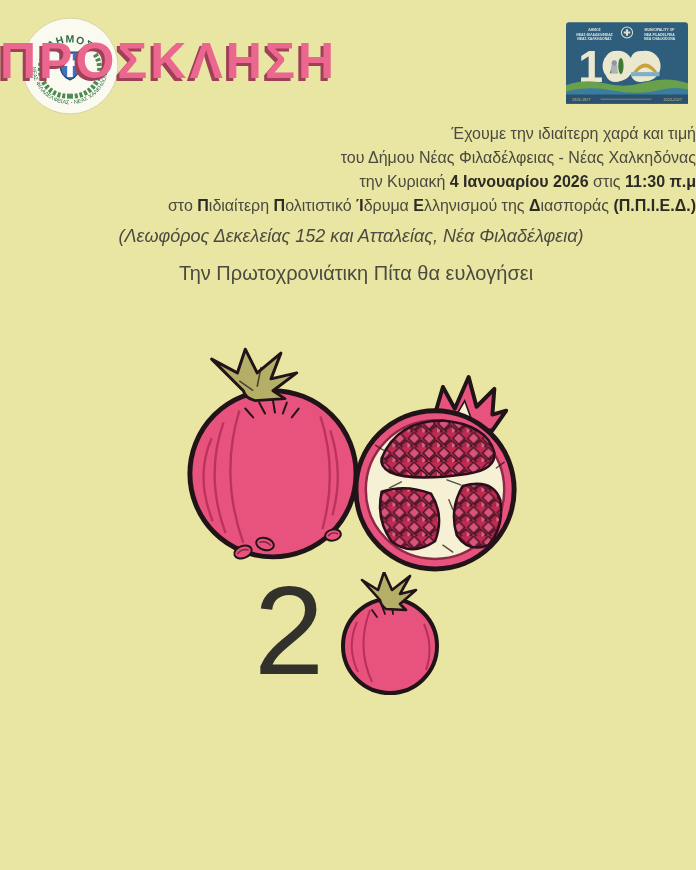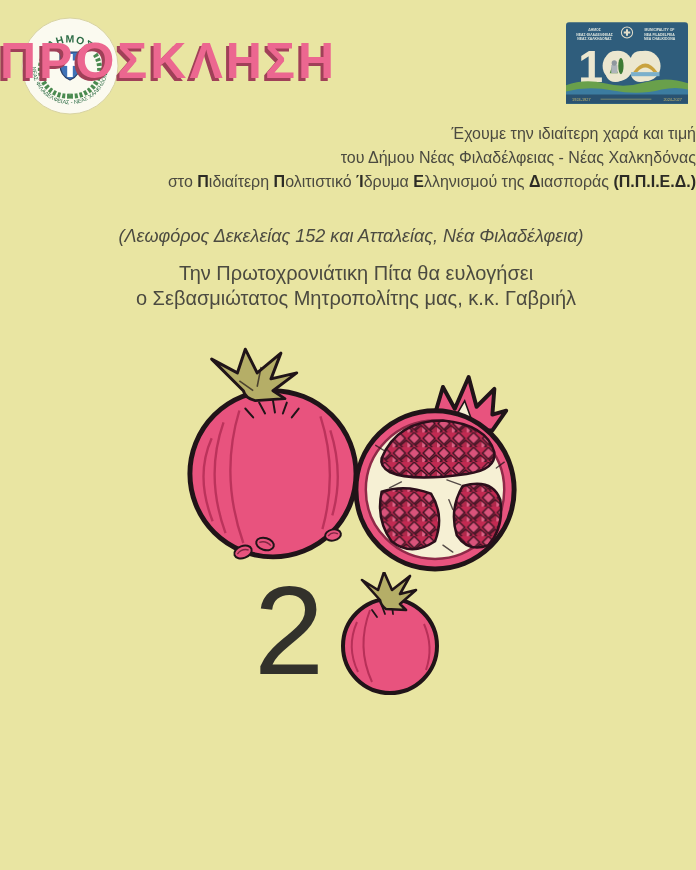--- a/index.html
+++ b/index.html
@@ -129,28 +129,28 @@
     <g fill="#cdbd6b" font-size="3.8">
       <text x="6" y="77">1924-1927</text>
       <text x="114" y="77" text-anchor="end">2024-2027</text>
       <line x1="34" y1="75.6" x2="84" y2="75.6" stroke="#cdbd6b" stroke-width="0.5"></line>
     </g>
   </svg>
 
   <div class="intro">
     <div class="line"><span>Έχουμε την ιδιαίτερη χαρά και τιμή</span></div>
     <div class="line"><span>του Δήμου Νέας Φιλαδέλφειας - Νέας Χαλκηδόνας</span></div>
+    <div class="line"><span>την Κυριακή </span><span class="b">4 Ιανουαρίου 2026</span><span> στις </span><span class="b">11:30 π.μ</span></div>
     <div class="line"><span>στο </span><span class="b">Π</span><span>ιδιαίτερη </span><span class="b">Π</span><span>ολιτιστικό </span><span class="b">Ί</span><span>δρυμα </span><span class="b">Ε</span><span>λληνισμού της </span><span class="b">Δ</span><span>ιασποράς </span><span class="b">(Π.Π.Ι.Ε.Δ.)</span></div>
   </div>
 
   <div class="address">(Λεωφόρος Δεκελείας 152 και Ατταλείας, Νέα Φιλαδέλφεια)</div>
 
   <div class="blessing">
     <div>Την Πρωτοχρονιάτικη Πίτα θα ευλογήσει</div>
-    <div>ο Σεβασμιώτατος Μητροπολίτης μας, κ.κ. Γαβριήλ</div>
   </div>
 
   <div class="illustration">
 
     <svg class="pom-whole" viewBox="0 0 180 218">
       <circle cx="92" cy="128" r="84" fill="var(--pom-pink)" stroke="#201418" stroke-width="5"></circle>
       <g fill="none" stroke="var(--pom-dark)" stroke-width="2.4" opacity="0.9">
         <path d="M30,92 Q13,130 31,176"></path>
         <path d="M42,76 Q23,130 44,188"></path>
         <path d="M58,64 Q38,130 62,198"></path>

